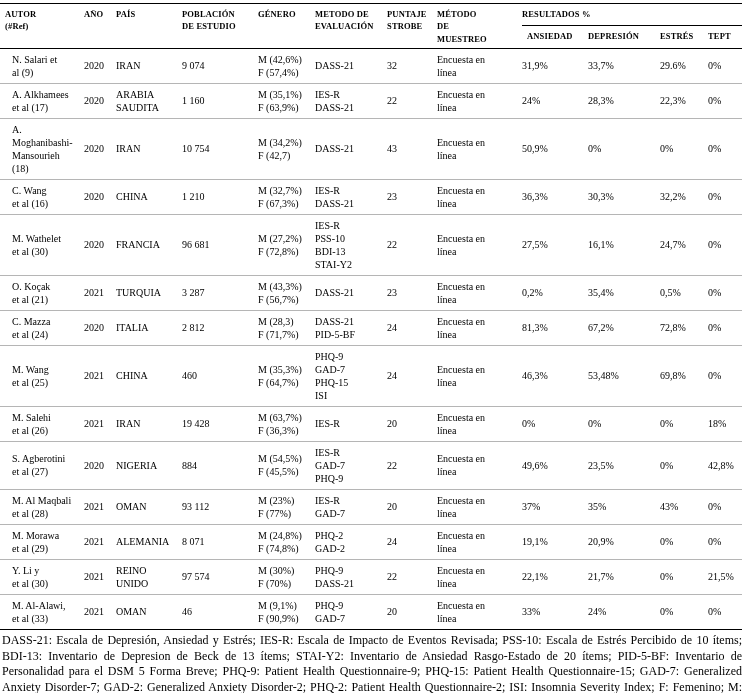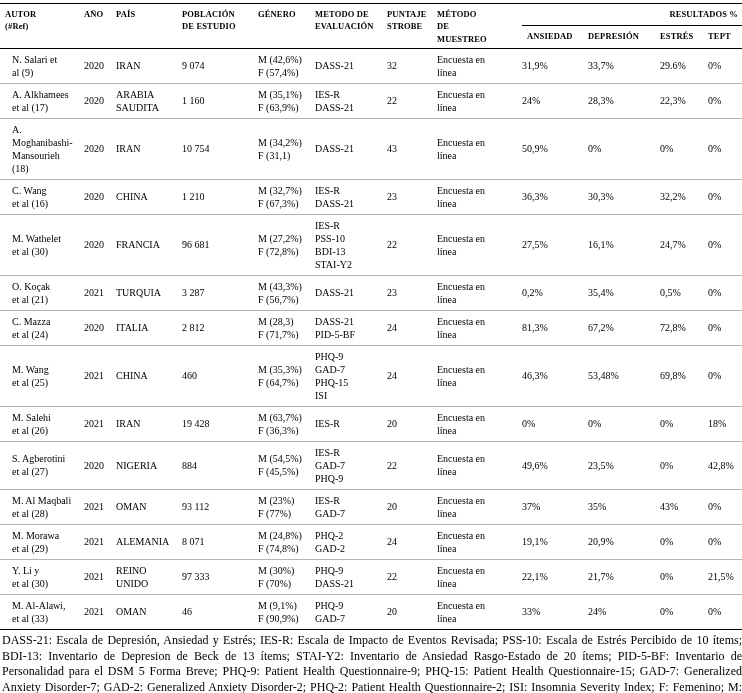--- a/index.html
+++ b/index.html
@@ -22,21 +22,21 @@
     font-weight: bold;
     font-size: 8.5px;
     line-height: 1.45;
     text-align: left;
     vertical-align: top;
     white-space: pre-line;
     letter-spacing: 0.15px;
     padding: 4px 4px 3px 0;
     border-bottom: 1px solid #000;
   }
-  th.th-resultados { text-align: right; }
+  th.th-resultados { text-align: left; }
   th:first-child { padding-left: 5px; }
   td {
     font-size: 10px;
     line-height: 1.3;
     vertical-align: middle;
     text-align: left;
     white-space: pre-line;
     padding: 4px 4px 4px 0;
     word-wrap: break-word;
   }
@@ -132,21 +132,21 @@
         </tr>
         <tr>
           <td class="col-autor">A.
 Moghanibashi-
 Mansourieh
 (18)</td>
           <td class="col-ano">2020</td>
           <td class="col-pais">IRAN</td>
           <td class="col-poblacion">10 754</td>
           <td class="col-genero">M (34,2%)
-F (31,1)</td>
+F (42,7)</td>
           <td class="col-metodo_evaluacion">DASS-21</td>
           <td class="col-puntaje">43</td>
           <td class="col-muestreo">Encuesta en
 línea</td>
           <td class="col-ansiedad">50,9%</td>
           <td class="col-depresion">0%</td>
           <td class="col-estres">0%</td>
           <td class="col-tept">0%</td>
         </tr>
         <tr>
@@ -313,21 +313,21 @@
           <td class="col-depresion">20,9%</td>
           <td class="col-estres">0%</td>
           <td class="col-tept">0%</td>
         </tr>
         <tr>
           <td class="col-autor">Y. Li y
 et al (30)</td>
           <td class="col-ano">2021</td>
           <td class="col-pais">REINO
 UNIDO</td>
-          <td class="col-poblacion">97 333</td>
+          <td class="col-poblacion">97 574</td>
           <td class="col-genero">M (30%)
 F (70%)</td>
           <td class="col-metodo_evaluacion">PHQ-9
 DASS-21</td>
           <td class="col-puntaje">22</td>
           <td class="col-muestreo">Encuesta en
 línea</td>
           <td class="col-ansiedad">22,1%</td>
           <td class="col-depresion">21,7%</td>
           <td class="col-estres">0%</td>

